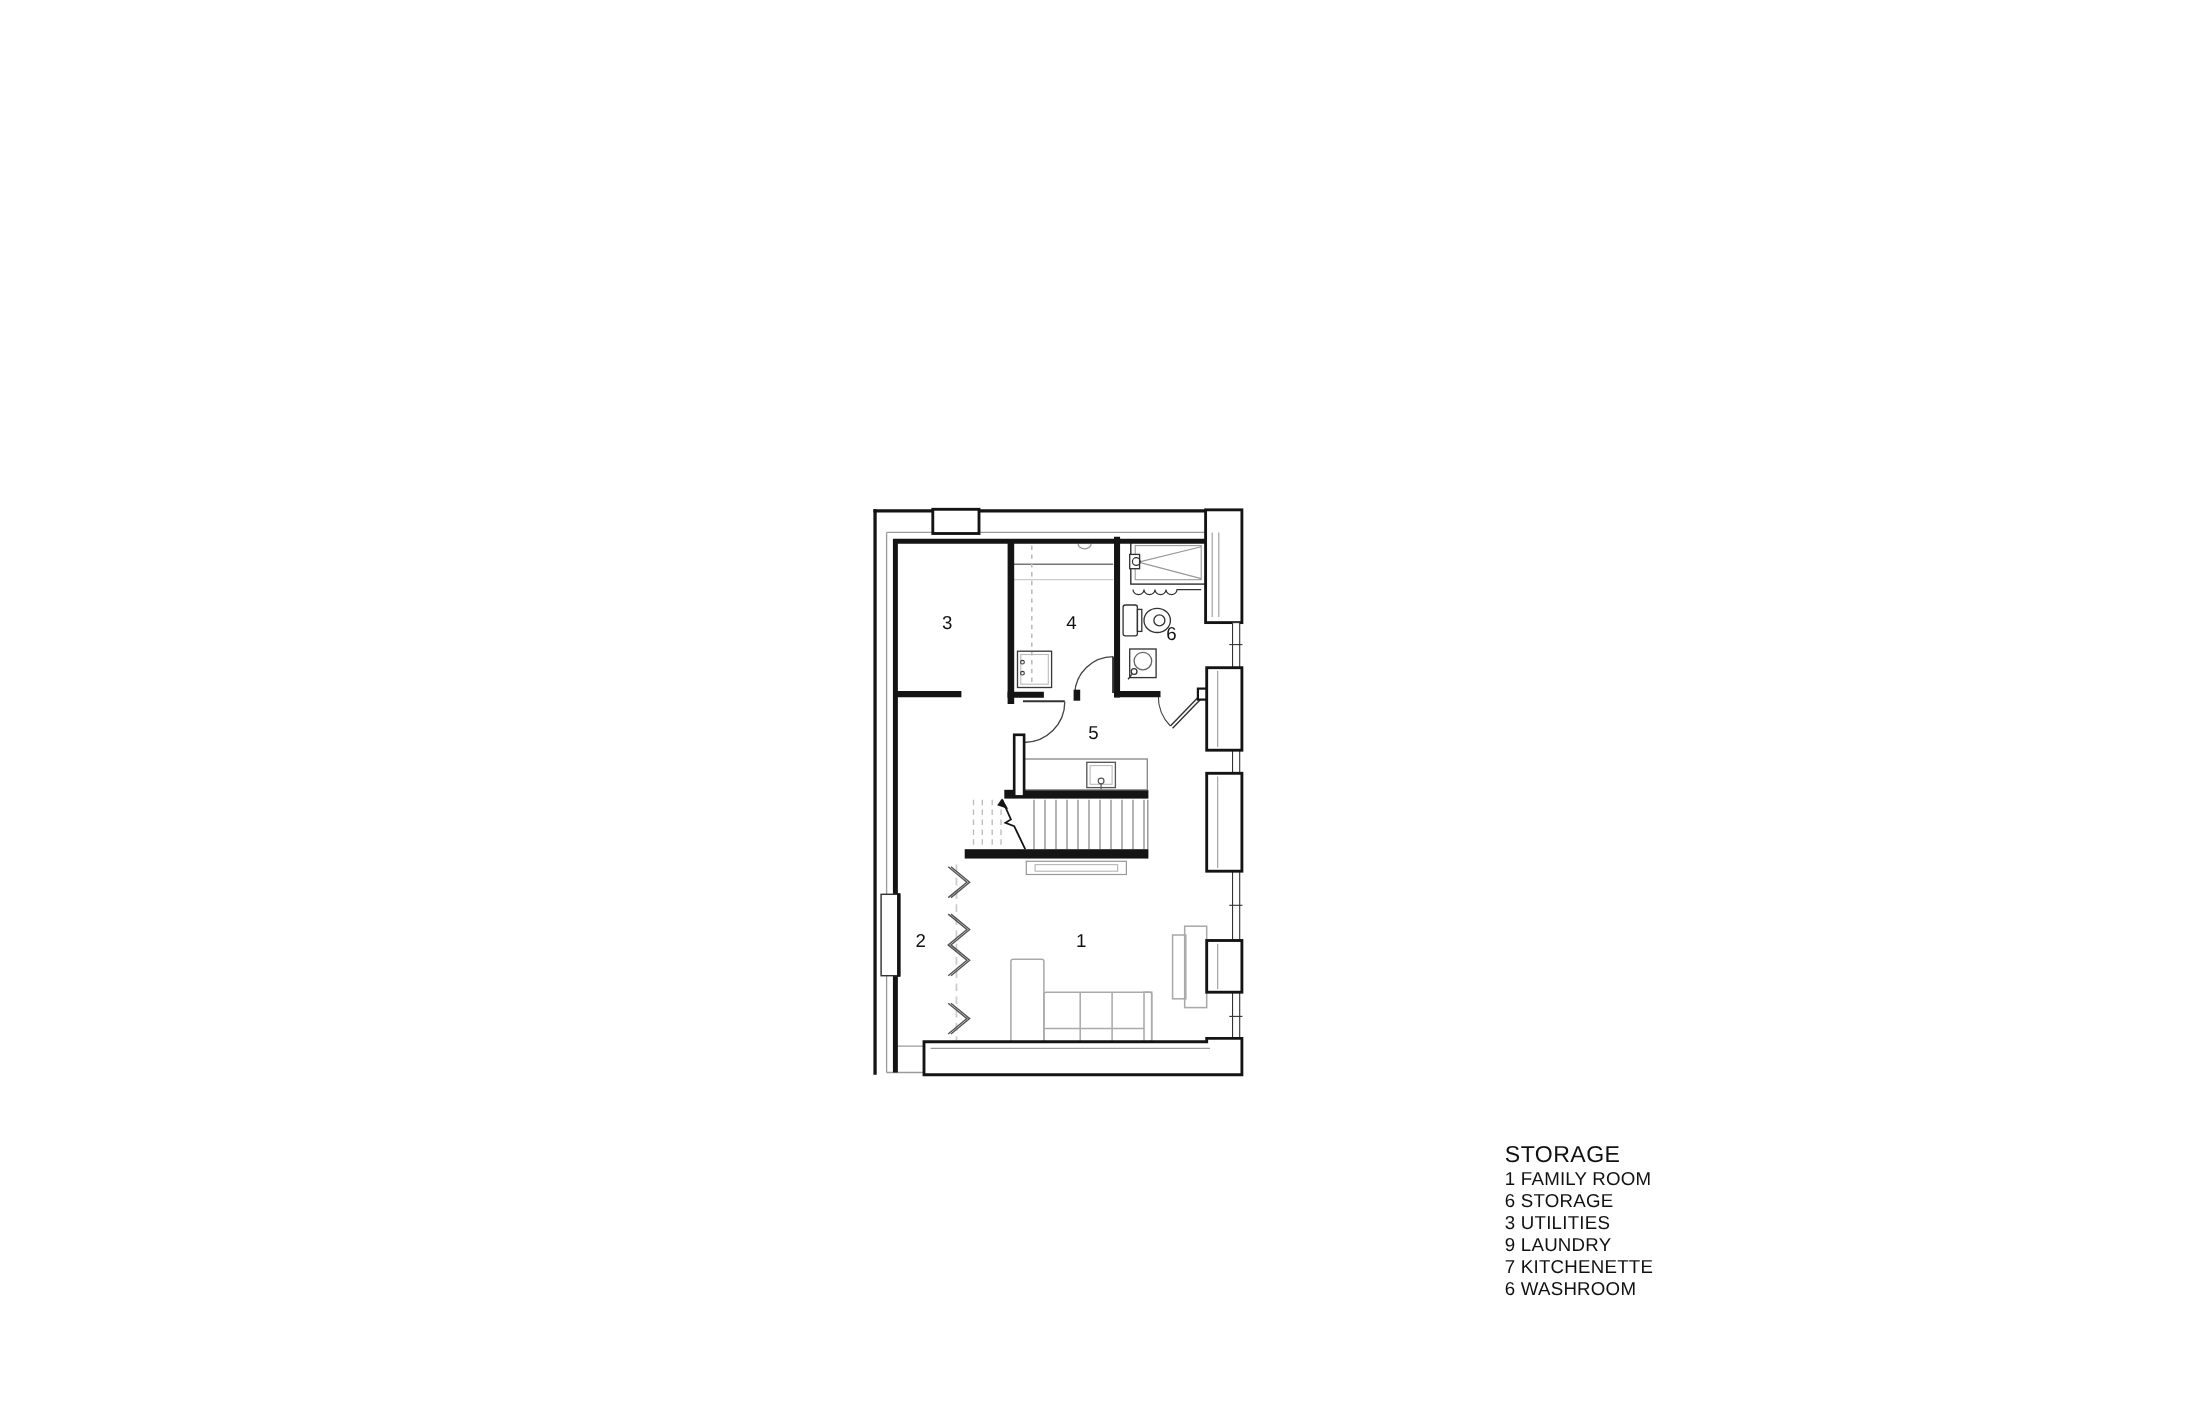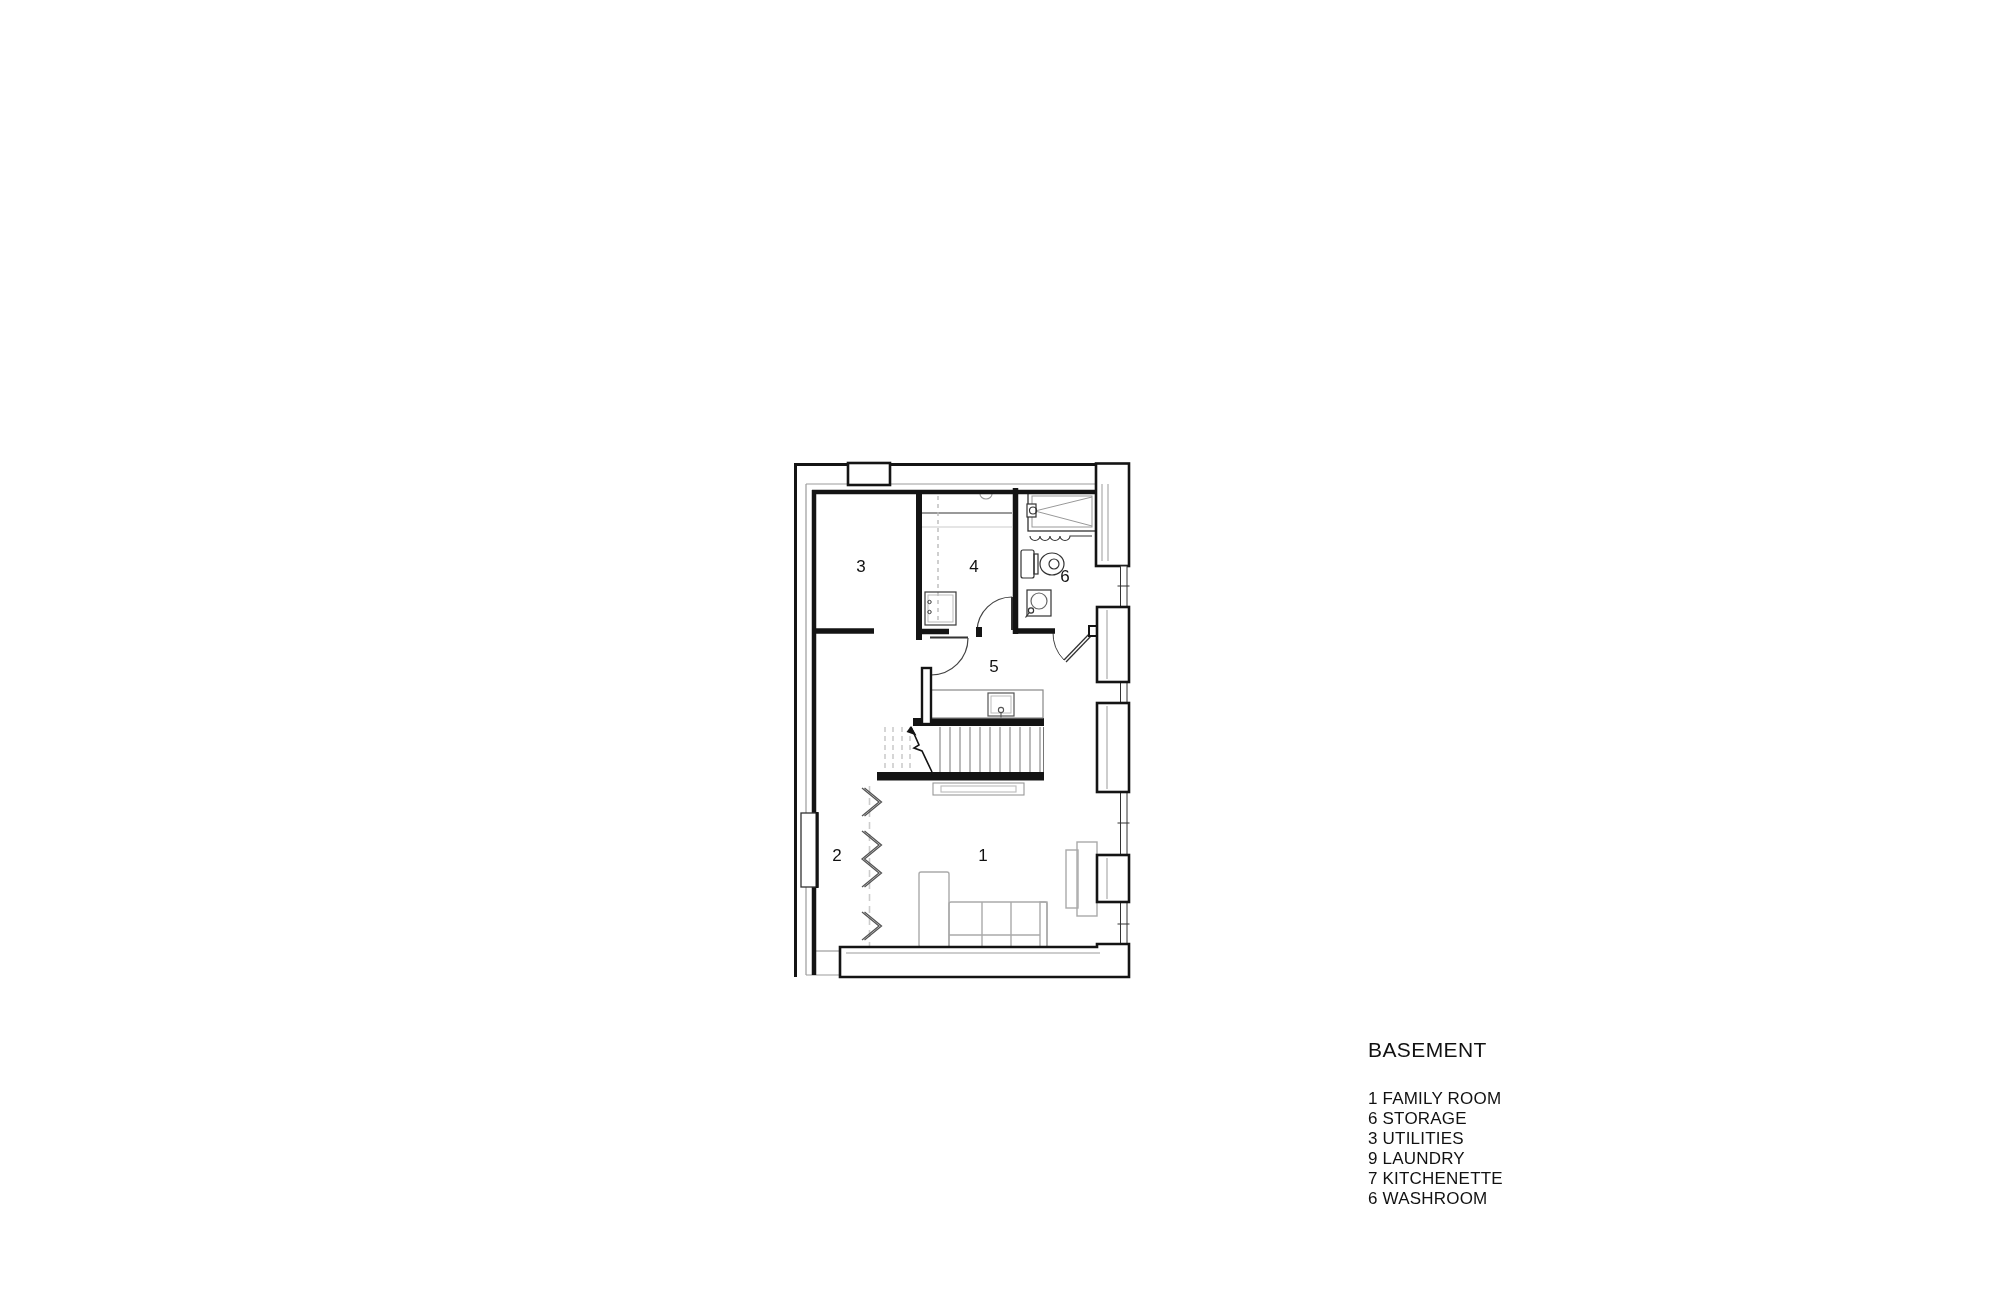--- a/index.html
+++ b/index.html
@@ -3,21 +3,21 @@
 <meta charset="utf-8">
 <style>
   html,body{margin:0;padding:0;background:#ffffff;}
   body{
     width:2000px;height:1294px;position:relative;overflow:hidden;
     font-family:"Liberation Sans", sans-serif;color:#111;
   }
   .plan-svg{position:absolute;left:0;top:0;width:2000px;height:1294px;}
   .legend{position:absolute;left:1368px;top:1038px;}
   .legend-title{font-size:21px;letter-spacing:0.4px;color:#111;}
-  .legend-items{margin-top:27px;}
+  .legend-items{}
   .legend-item{font-size:17px;line-height:20px;letter-spacing:0.2px;color:#111;white-space:nowrap;}
   svg text{font-family:"Liberation Sans", sans-serif;}
 </style>
 </head>
 <body>
 
 <svg class="plan-svg" viewBox="0 0 2000 1294">
 
   <g stroke="#9b9b9b" stroke-width="1.2" fill="none">
     <line x1="806" y1="484" x2="1100" y2="484"></line>
@@ -197,21 +197,21 @@
     <text x="983" y="861">1</text>
     <text x="837" y="861">2</text>
     <text x="861" y="572">3</text>
     <text x="974" y="572">4</text>
     <text x="994" y="672">5</text>
     <text x="1065" y="582">6</text>
   </g>
 </svg>
 
 <div class="legend">
-  <div class="legend-title">BASEMENT</div>
+  <div class="legend-title">STORAGE</div>
   <div class="legend-items">
     <div class="legend-item">1 FAMILY ROOM</div>
     <div class="legend-item">6 STORAGE</div>
     <div class="legend-item">3 UTILITIES</div>
     <div class="legend-item">9 LAUNDRY</div>
     <div class="legend-item">7 KITCHENETTE</div>
     <div class="legend-item">6 WASHROOM</div>
   </div>
 </div>
 

